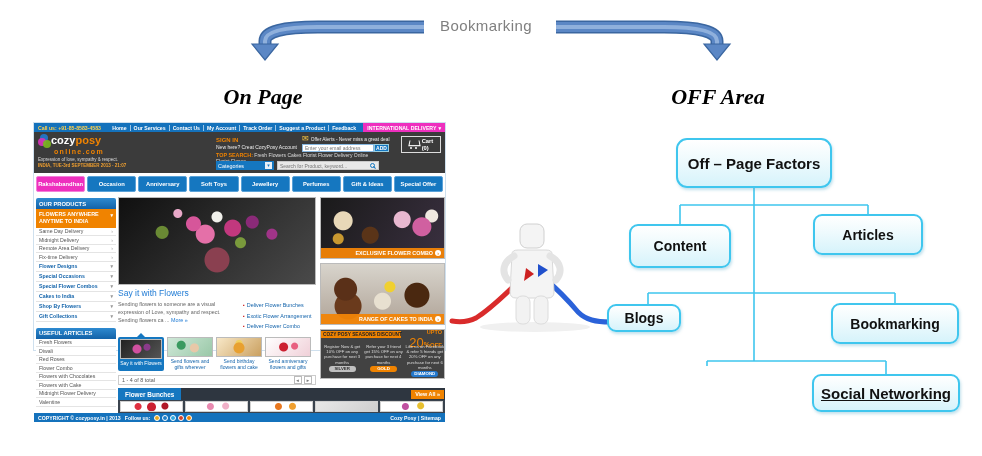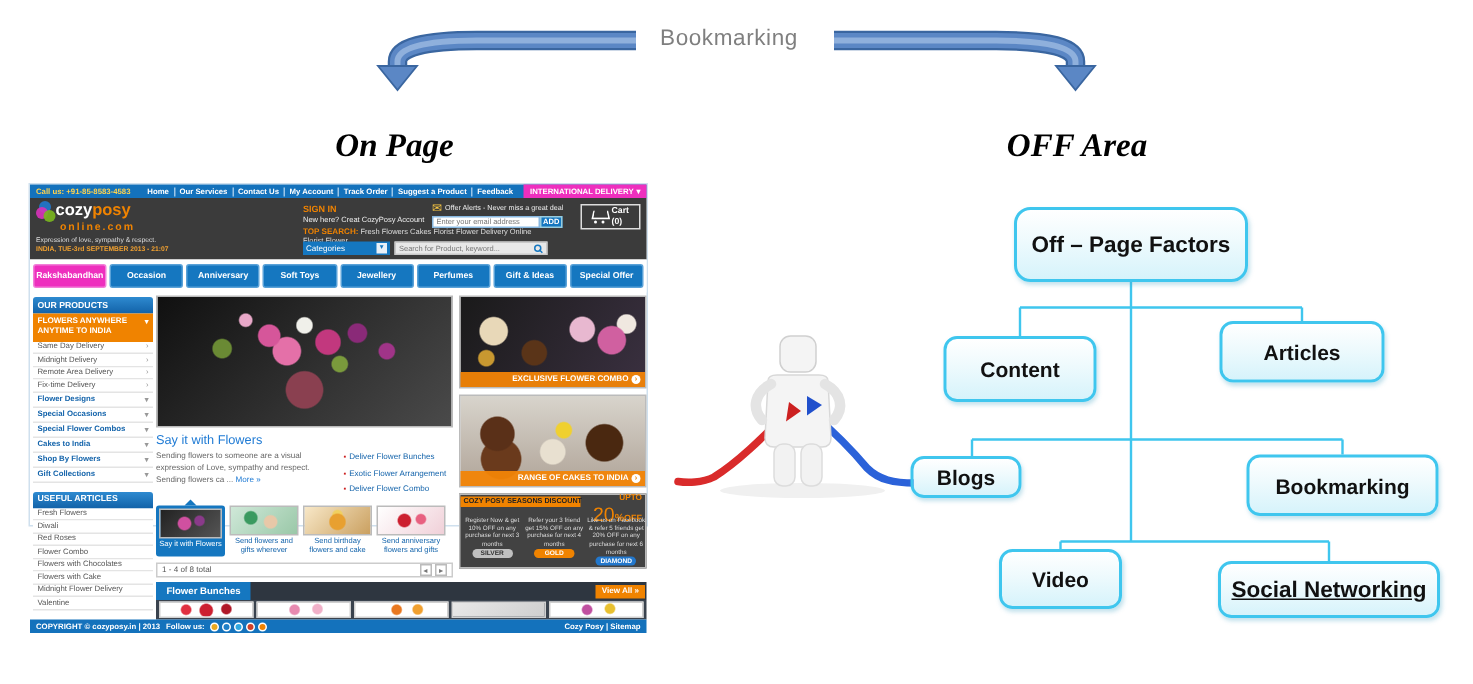--- a/index.html
+++ b/index.html
@@ -21,21 +21,21 @@
   .fc-articles{left:813px;top:214px;width:110px;height:41px;font-size:14px;}
   .fc-blogs{left:607px;top:304px;width:74px;height:28px;font-size:14px;}
   .fc-bookmarking{left:831px;top:303px;width:128px;height:41px;font-size:14px;}
   .fc-video{left:666px;top:366px;width:82px;height:40px;font-size:14px;}
   .fc-social{left:812px;top:374px;width:148px;height:38px;font-size:15px;text-decoration:underline;}
 
   
   .fig-svg{position:absolute;left:440px;top:200px;pointer-events:none;}
 
   
-  .site{position:absolute;left:19px;top:122px;width:413px;height:229px;background:#fff;border:1px solid #cfe0ee;font-size:5.5px;}
+  .site{position:absolute;left:33px;top:122px;width:413px;height:229px;background:#fff;border:1px solid #cfe0ee;font-size:5.5px;}
   .tbar{position:absolute;left:0;top:0;width:100%;height:9px;background:#1472bc;color:#fff;display:flex;align-items:center;font-weight:bold;}
   .tbar .call{color:#ffd24d;padding:0 4px;font-size:5.2px;white-space:nowrap;}
   .tbar .links{flex:1;display:flex;justify-content:center;font-size:5.2px;}
   .tbar .links span{padding:0 3px;border-right:1px solid #9cc6e8;white-space:nowrap;cursor:pointer;}
   .tbar .links span:last-child{border-right:none;}
   .intl{background:#ee2fbe;height:100%;display:flex;align-items:center;gap:2px;padding:0 4px;font-size:5.2px;white-space:nowrap;}
 
   .hdr{position:absolute;left:0;top:9px;width:100%;height:41px;background:#3b3b3b;color:#fff;}
   .logo{position:absolute;left:4px;top:2px;width:110px;line-height:1.2;}
   .flogo{position:relative;display:inline-block;width:13px;height:14px;vertical-align:middle;}
@@ -466,16 +466,15 @@
   </svg>
 
   <svg class="fc-svg" width="982" height="456">
     <path d="M754 188 V361 M680 205 H868 M680 205 V224 M868 205 V214 M648 293 H895 M648 293 V304 M895 293 V303 M707 361 H886 M707 361 V366 M886 361 V374" fill="none" stroke="#3fc6ee" stroke-width="1.6"></path>
   </svg>
   <div class="fc-box fc-content">Content</div>
   <div class="fc-box fc-root">Off – Page Factors</div>
   <div class="fc-box fc-articles">Articles</div>
   <div class="fc-box fc-blogs">Blogs</div>
   <div class="fc-box fc-bookmarking">Bookmarking</div>
-  <div class="fc-box fc-video">Video</div>
   <div class="fc-box fc-social">Social Networking</div>
 
 </div>
 
 </body></html>

